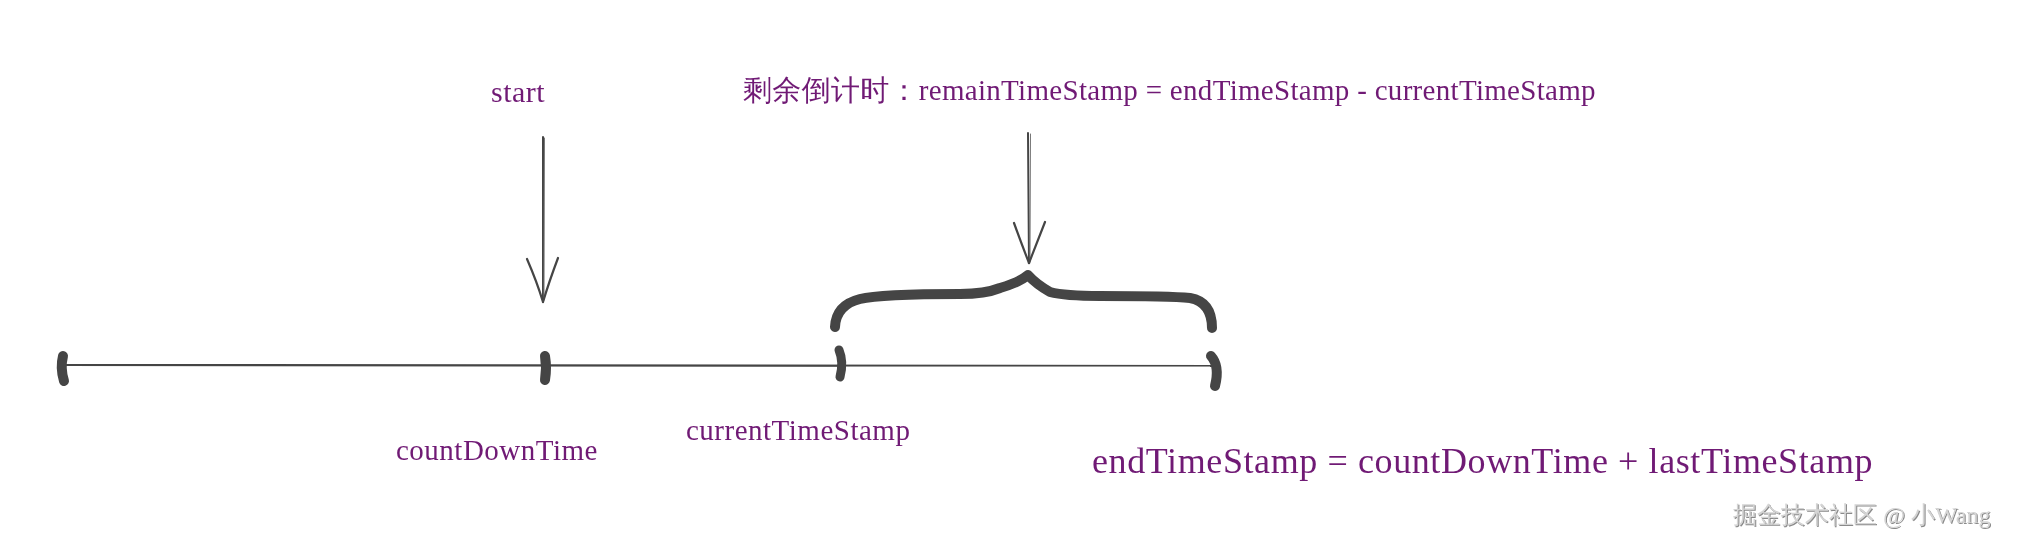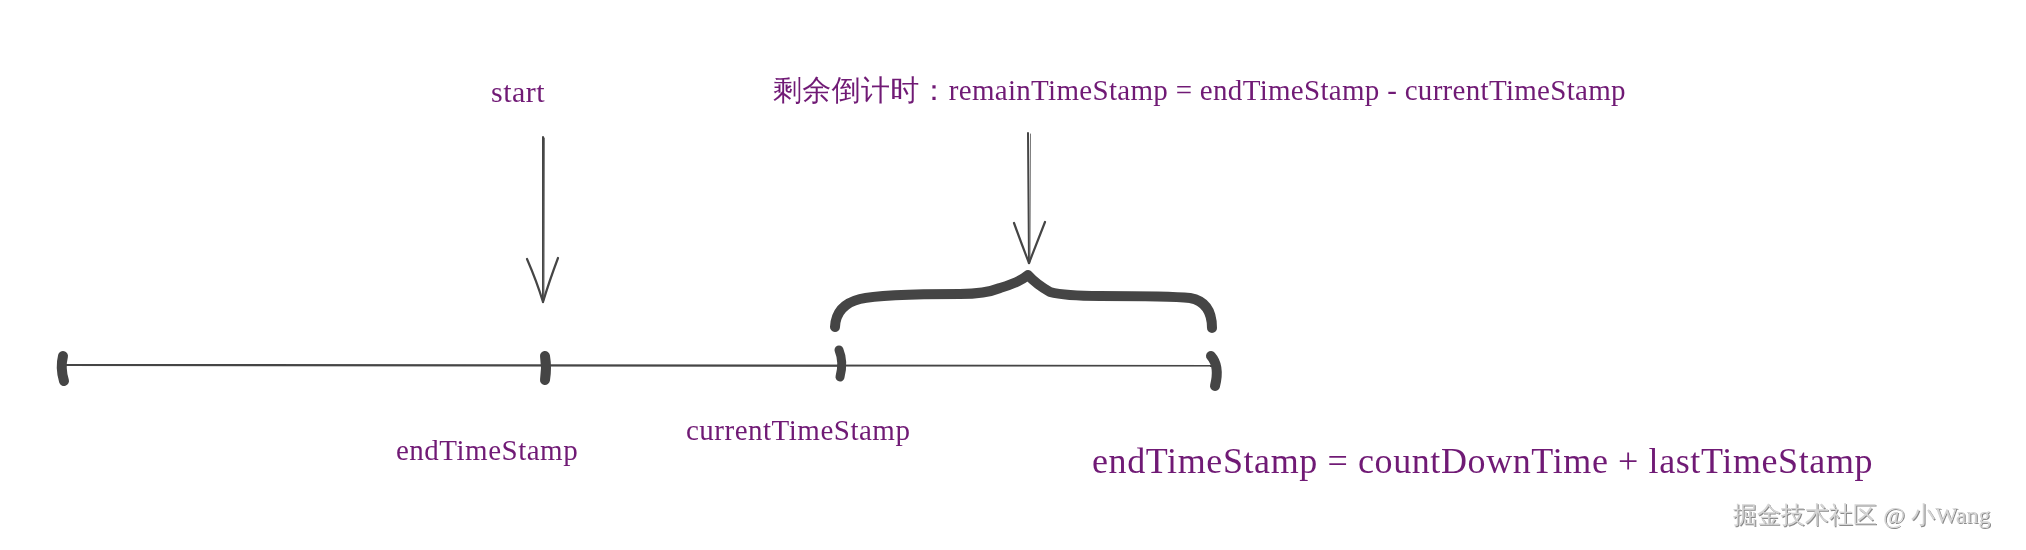--- a/index.html
+++ b/index.html
@@ -50,21 +50,21 @@
   </g>
 
   <g>
     <path d="M835 327 Q836 305 860 299 Q880 294 960 294 Q985 294 1000 288 Q1020 282 1028 275
              Q1036 284 1050 292 Q1065 296 1100 296 Q1170 296 1190 298 Q1212 302 1212 328" stroke="#454545" stroke-width="10" stroke-linecap="round" stroke-linejoin="round" fill="none"></path>
   </g>
 </svg>
 
 <div class="lbl" style="left:491px; top:77px; font-size:30px;">start</div>
 
-<div class="lbl" style="left:773px; top:76px; font-size:29px; letter-spacing:0.3px;text-align:center;">剩余倒计时：remainTimeStamp = endTimeStamp - currentTimeStamp</div>
+<div class="lbl" style="left:743px; top:76px; font-size:29px; letter-spacing:0.3px;text-align:center;">剩余倒计时：remainTimeStamp = endTimeStamp - currentTimeStamp</div>
 
-<div class="lbl" style="left:396px; top:436px; font-size:29px;">endTimeStamp</div>
+<div class="lbl" style="left:396px; top:436px; font-size:29px;">countDownTime</div>
 
 <div class="lbl" style="left:686px; top:416px; font-size:29px;">currentTimeStamp</div>
 
 <div class="lbl" style="left:1092px; top:443px; font-size:36px; letter-spacing:0.6px;">endTimeStamp = countDownTime + lastTimeStamp</div>
 
 <div class="watermark" style="left:1733px; top:503px;">掘金技术社区 @ 小Wang</div>
 
 </body></html>

